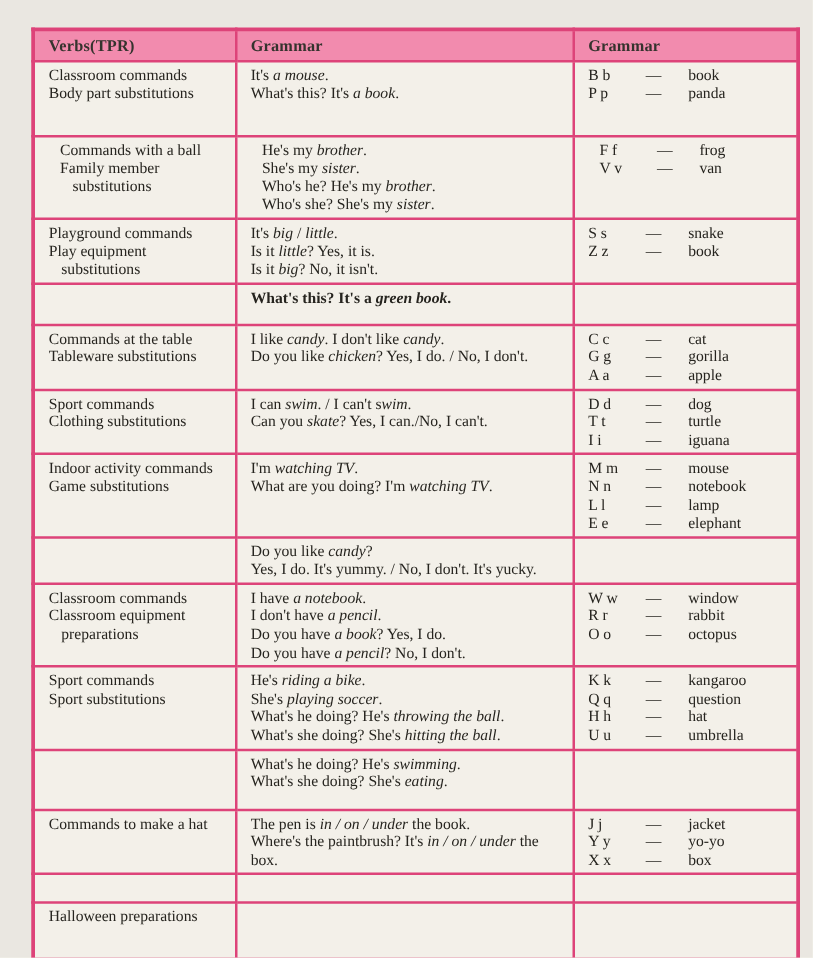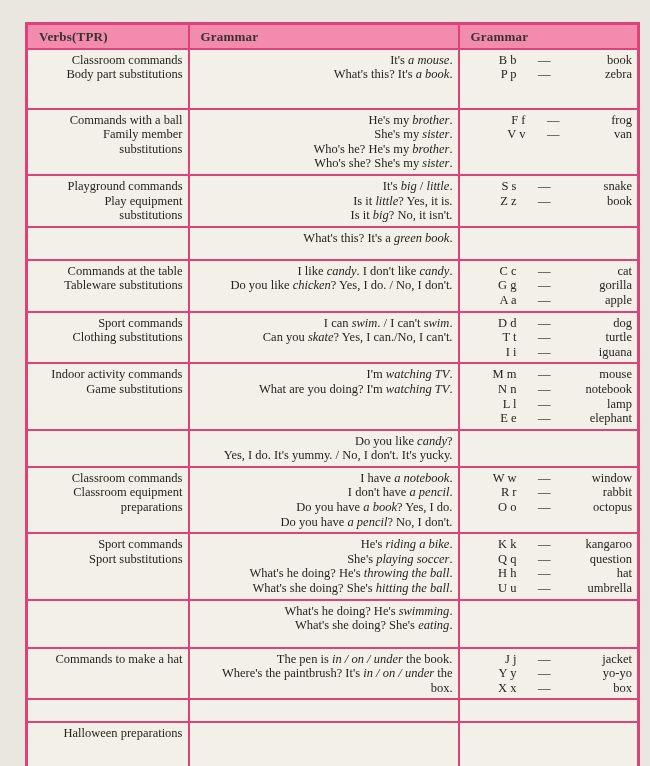--- a/index.html
+++ b/index.html
@@ -34,37 +34,36 @@
   col.c1 { width: 162px; }
   col.c2 { width: 270px; }
   col.c3 { width: 180px; }
   th, td {
     border: 2px solid var(--border_pink);
     vertical-align: top;
     padding: 3px 5px 3px 11px;
     font-size: 12.5px;
     line-height: 14.6px;
     color: var(--text);
-    text-align: right;
   }
   th {
     background: var(--header_bg);
     color: var(--header_text);
     font-size: 13px;
     font-weight: bold;
     text-align: left;
     height: 24px;
     padding-top: 5px;
     letter-spacing: 0.2px;
   }
   
   tbody tr:nth-child(1)  td { height: 60px; }
   tbody tr:nth-child(2)  td { height: 60px; padding-left: 20px; }
   tbody tr:nth-child(3)  td { height: 46px; }
-  tbody tr:nth-child(4)  td { height: 33px; }
+  tbody tr:nth-child(4)  td { height: 33px; font-weight: bold; }
   tbody tr:nth-child(5)  td { height: 49px; }
   tbody tr:nth-child(6)  td { height: 50px; }
   tbody tr:nth-child(7)  td { height: 60px; }
   tbody tr:nth-child(8)  td { height: 36px; }
   tbody tr:nth-child(9)  td { height: 62px; }
   tbody tr:nth-child(10) td { height: 63px; }
   tbody tr:nth-child(11) td { height: 48px; }
   tbody tr:nth-child(12) td { height: 34px; }
   tbody tr:nth-child(13) td { height: 23px; }
   tbody tr:nth-child(14) td { height: 45px; }
@@ -112,21 +111,21 @@
           </td>
           <td class="cell-phonics">
             <div class="ph-row">
               <span class="ph-letters">B b</span>
               <span class="ph-dash">—</span>
               <span class="ph-word">book</span>
             </div>
             <div class="ph-row">
               <span class="ph-letters">P p</span>
               <span class="ph-dash">—</span>
-              <span class="ph-word">zebra</span>
+              <span class="ph-word">panda</span>
             </div>
           </td>
         </tr>
         <tr>
           <td class="cell-verbs">
             <div class="vline">Commands with a ball</div>
             <div class="vline">Family member substitutions</div>
           </td>
           <td class="cell-grammar">
             <div class="gline">He's my <i>brother</i>.</div>

